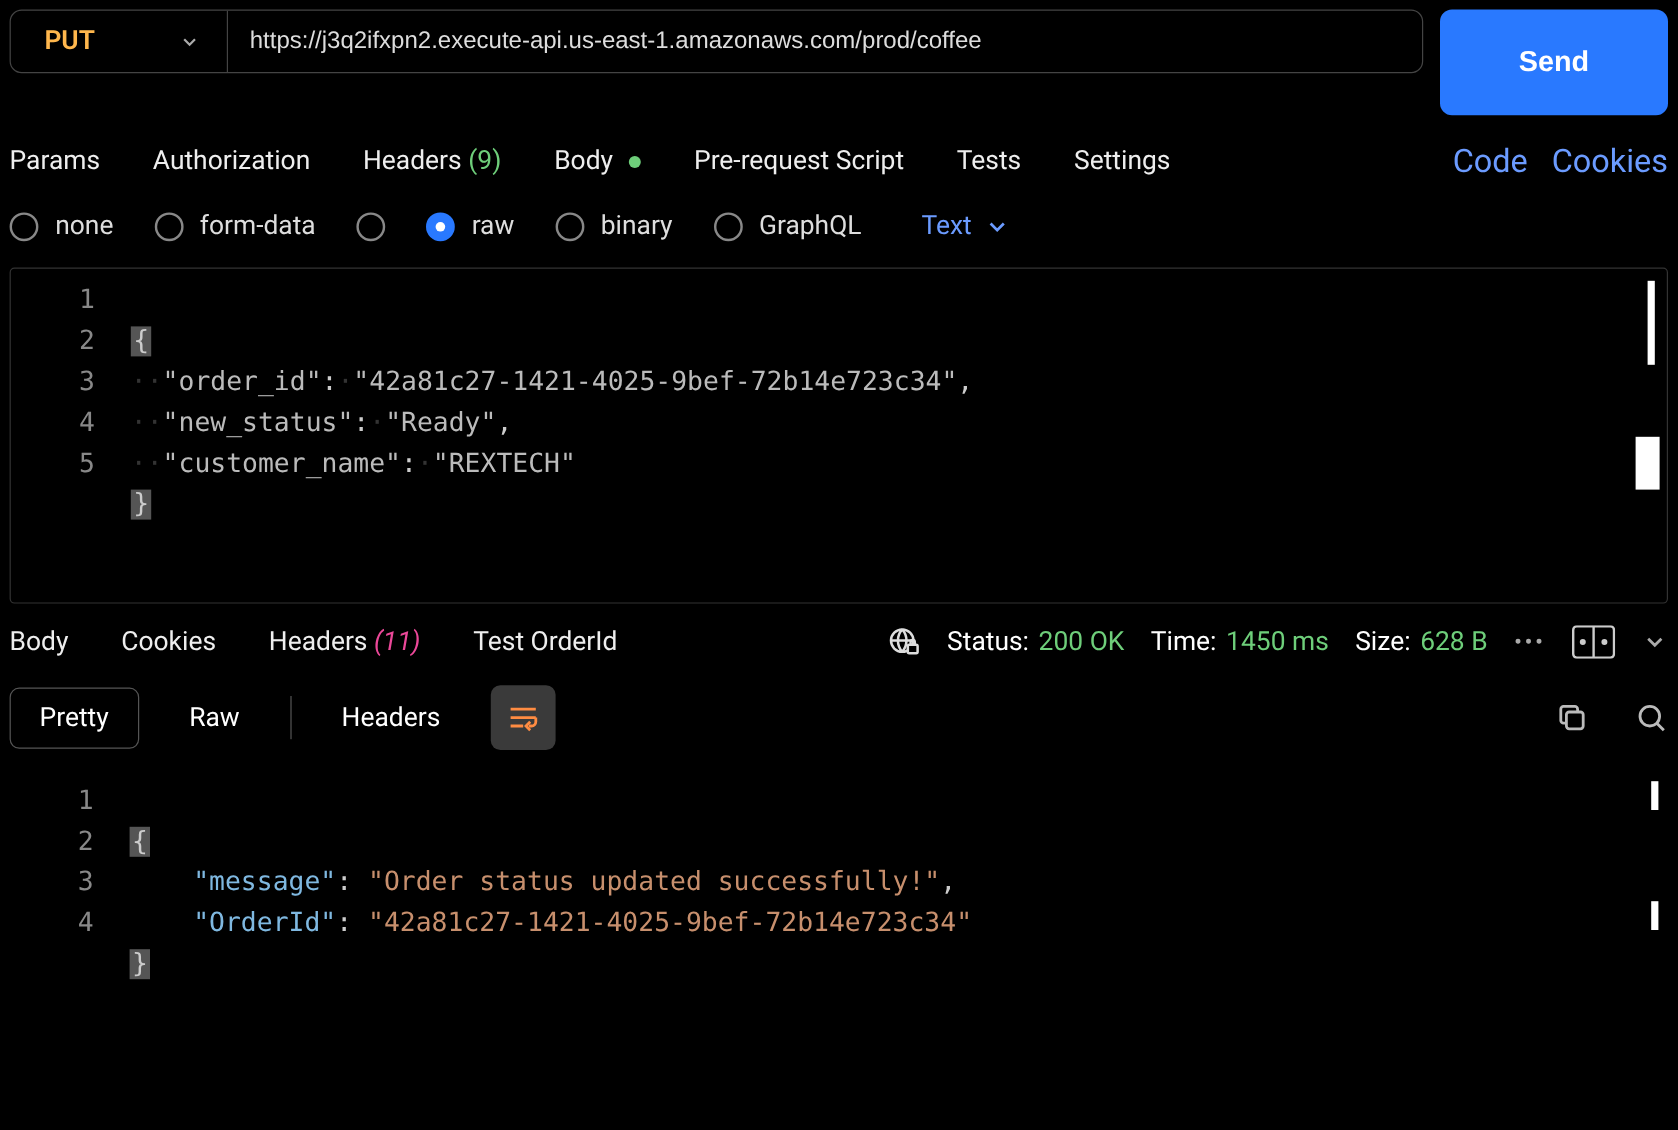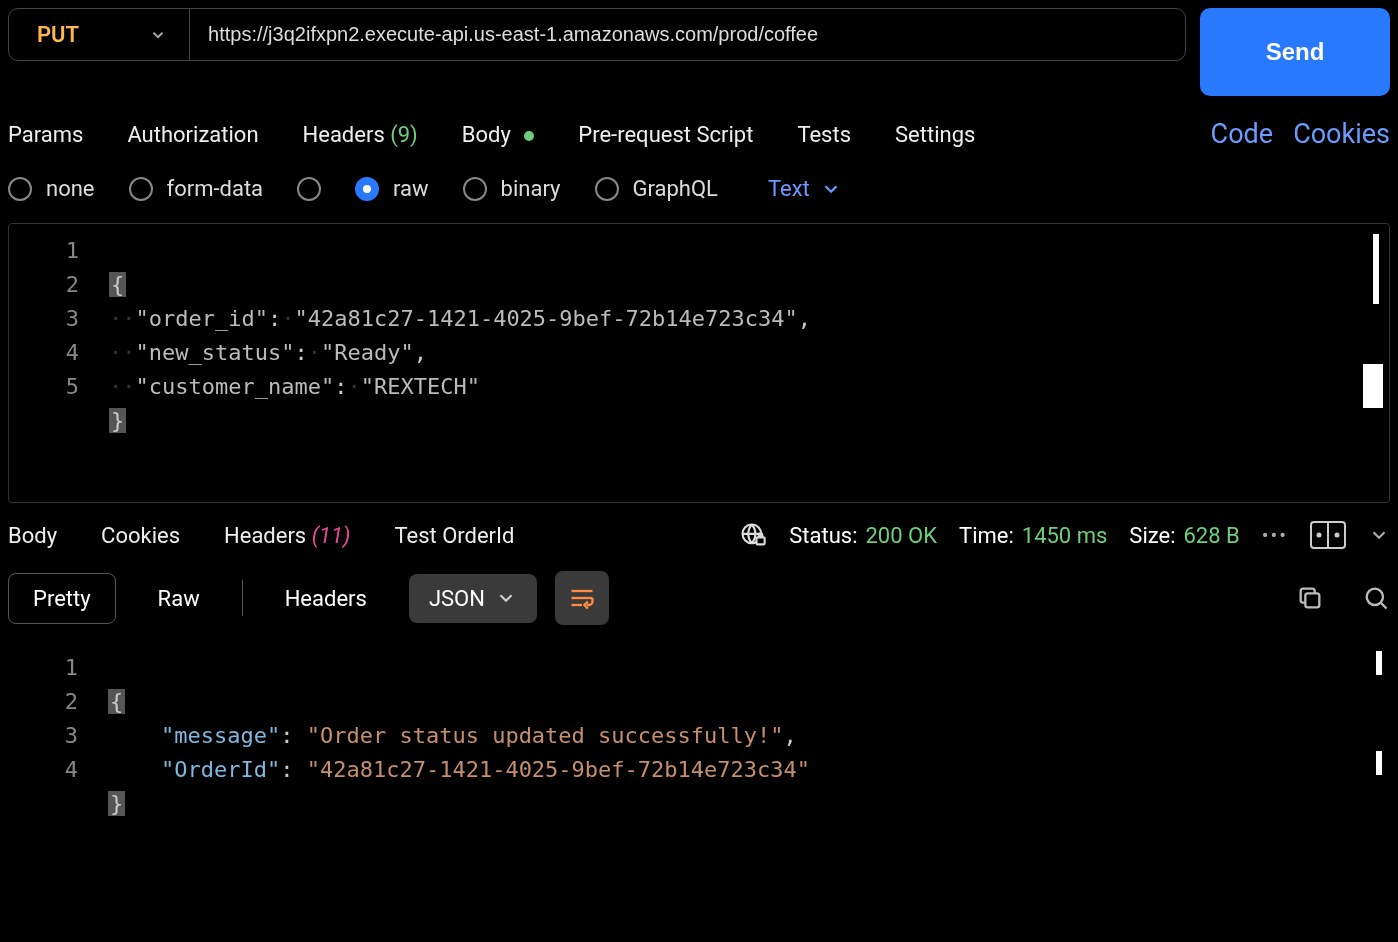--- a/index.html
+++ b/index.html
@@ -373,28 +373,20 @@
         </svg>
     </span>
   </div>
 </div>
 
 <div class="response-controls">
   <span class="pill pill-outline">Pretty</span>
   <span class="pill">Raw</span>
   <span class="divider-v"></span>
   <span class="pill">Headers</span>
-  <div class="format-select">
-    <span>JSON</span>
-    <span class="chevron-small">
-      <svg viewBox="0 0 24 24" fill="none" stroke="#ccc" stroke-width="2.5">
-          <polyline points="6 9 12 15 18 9"></polyline>
-        </svg>
-    </span>
-  </div>
   <div class="wrap-btn">
     <svg viewBox="0 0 24 24" fill="none" stroke="#ff8c42" stroke-width="2">
       <line x1="3" y1="6" x2="21" y2="6"></line>
       <line x1="3" y1="12" x2="21" y2="12"></line>
       <path d="M3 18h9"></path>
       <path d="M21 12v3a3 3 0 01-3 3h-2"></path>
       <polyline points="17 15 14 18 17 21"></polyline>
     </svg>
   </div>
   <div class="resp-icons-right">

